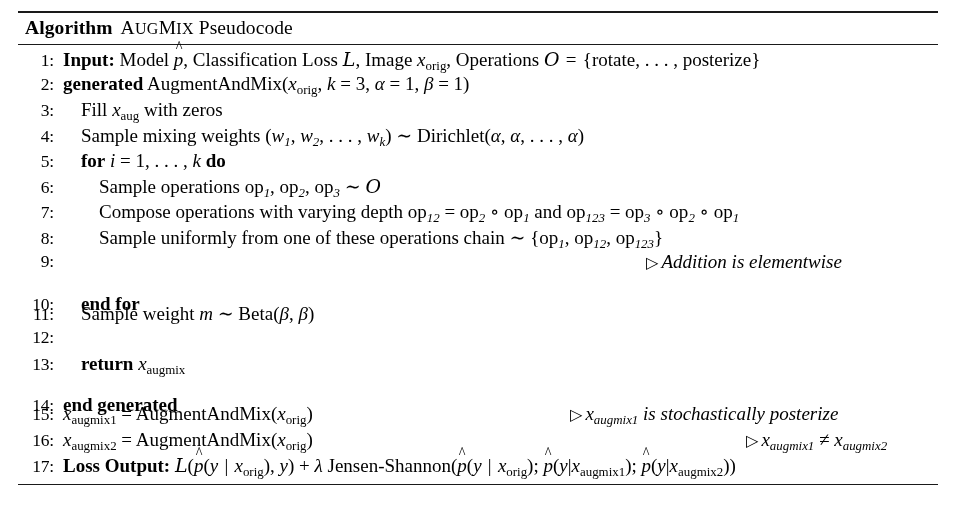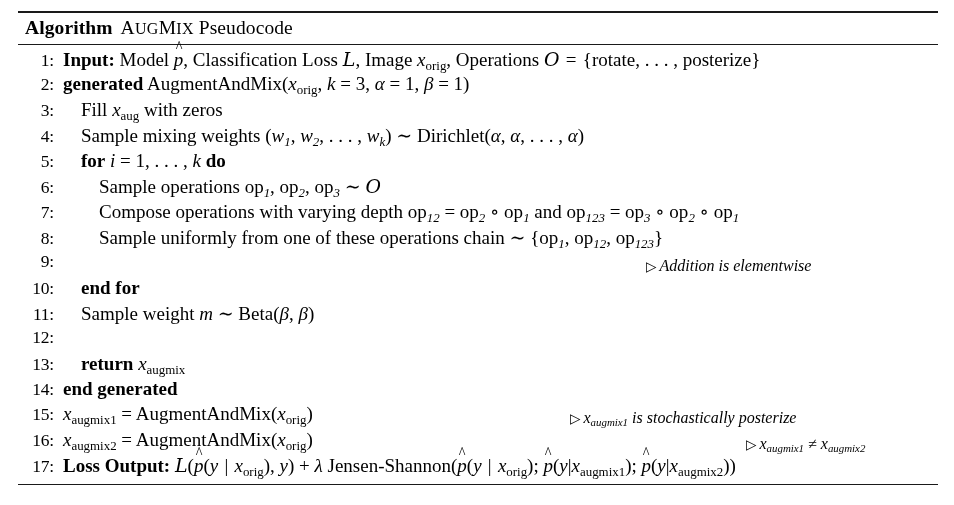--- a/index.html
+++ b/index.html
@@ -65,21 +65,21 @@
     letter-spacing: -0.2px;
   }
   .content {
     flex: 0 0 auto;
     position: relative;
   }
   .ind0 { padding-left: 0px; text-align: center; }
   .ind1 { padding-left: 18px; }
   .ind2 { padding-left: 36px; }
 
-  .kw { font-weight: bold; }
+  .kw { font-weight: bold; margin-top: 16px; }
   .mathvar {
     font-family: "Liberation Serif", "DejaVu Serif", serif;
     font-style: italic;
   }
   .sub {
     font-size: 0.68em;
     vertical-align: -0.28em;
     font-style: normal;
     letter-spacing: 0px;
   }
@@ -103,23 +103,22 @@
     top: -0.62em;
     left: 50%;
     transform: translateX(-48%) scaleX(0.82);
     font-style: normal;
     font-size: 0.92em;
     line-height: 1;
   }
   .comment {
     position: absolute;
     font-style: italic;
-    font-size: 16px;
+    font-size: 19px;
     white-space: nowrap;
-    margin-top: 6px;
   }
   .cmt-tri {
     font-style: normal;
     font-size: 0.85em;
     padding-right: 3px;
   }
   .spc { letter-spacing: 0; }
   .thin { padding: 0 1.5px; }
 </style>
 </head>

